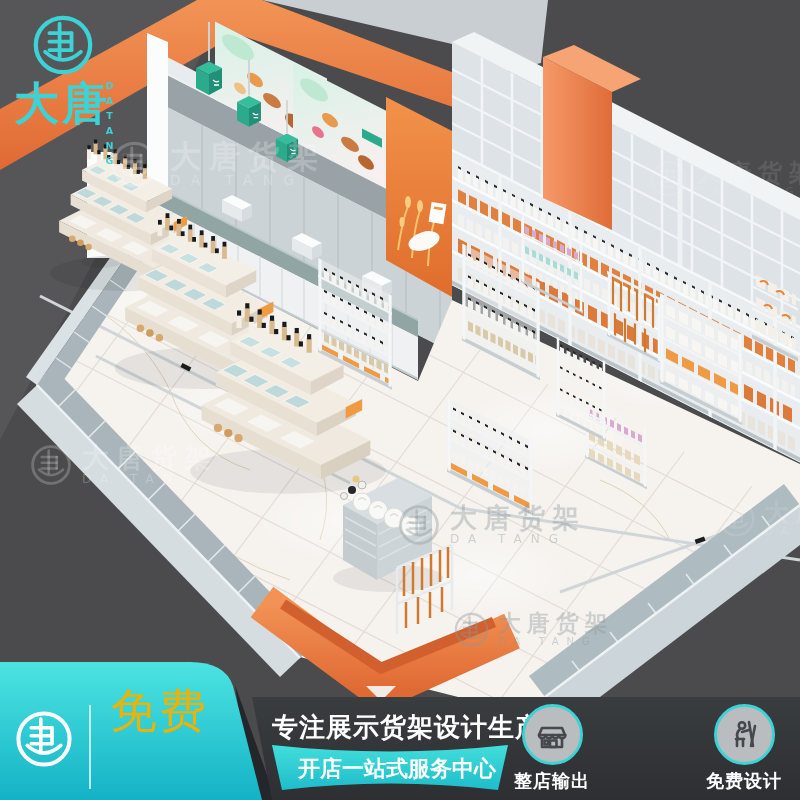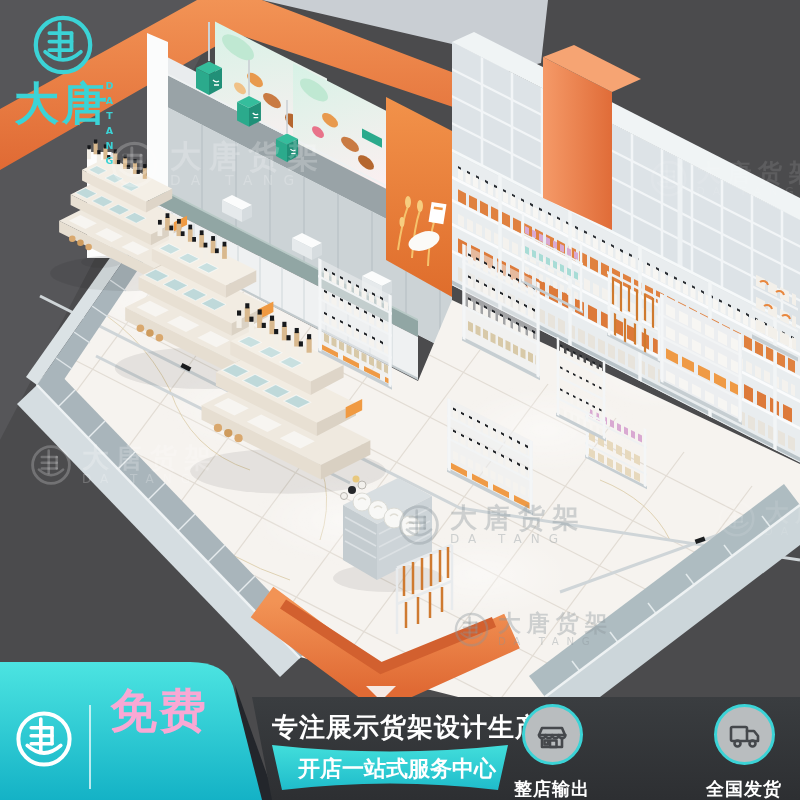--- a/index.html
+++ b/index.html
@@ -22,33 +22,33 @@
   .logo-emblem{position:absolute;left:29px;top:11px;width:68px;height:68px;}
   .logo-cn{position:absolute;left:14px;top:74px;font-size:45px;font-weight:bold;letter-spacing:3px;text-align:center;}
   .logo-en{position:absolute;left:104px;top:80px;font-size:9.5px;letter-spacing:4px;
            writing-mode:vertical-rl;text-orientation:upright;font-weight:bold;}
 
   
   .banner{position:absolute;left:0;top:660px;width:800px;height:140px;}
   .banner-bg{position:absolute;left:0;top:0;}
   .badge-emblem{position:absolute;left:12px;top:47px;width:64px;height:64px;color:#ffffff;}
   .badge-divider{position:absolute;left:89px;top:45px;width:2px;height:84px;background:rgba(255,255,255,.7);}
-  .badge-text{position:absolute;left:100px;top:24px;width:118px;text-align:center;color:#f9a8d4;
-              font-size:47px;font-weight:bold;line-height:53px;letter-spacing:2px;}
+  .badge-text{position:absolute;left:100px;top:24px;width:118px;text-align:center;color:#eab308;
+              font-size:47px;font-weight:normal;line-height:53px;letter-spacing:2px;}
   .headline{position:absolute;left:272px;top:50px;width:240px;text-align:center;color:#fff;
             font-size:26px;font-weight:bold;letter-spacing:1px;white-space:nowrap;}
   .ribbon-text{position:absolute;left:277px;top:94px;width:240px;text-align:center;color:#fff;
                font-size:22px;font-weight:bold;white-space:nowrap;}
   .features{position:absolute;left:508px;top:44px;width:280px;display:flex;justify-content:space-between;}
   .feature{width:88px;display:flex;flex-direction:column;align-items:center;}
   .feature-circle{width:55px;height:55px;border-radius:50%;background:#b9bdbf;
                   border:3.5px solid var(--brand-cyan,#3bd3d6);display:flex;align-items:center;justify-content:center;}
   .feature-circle svg{width:38px;height:38px;stroke:#45484c;fill:none;stroke-width:2.6;
                       stroke-linecap:round;stroke-linejoin:round;}
-  .feature-label{margin-top:12px;color:#fff;font-size:18px;font-weight:bold;letter-spacing:1px;white-space:nowrap;}
+  .feature-label{margin-top:4px;color:#fff;font-size:18px;font-weight:bold;letter-spacing:1px;white-space:nowrap;}
 </style>
 </head>
 <body>
 
 <div class="stage">
 
   <svg class="scene" viewBox="0 0 800 800">
     <defs>
       <g id="emblem" fill="none" stroke="currentColor" stroke-linecap="round">
         <circle r="32" stroke-width="5"></circle>
@@ -721,23 +721,26 @@
             <path d="M9,22 V31 H29 V22"></path>
             <rect x="17" y="24.5" width="6.5" height="6.5"></rect>
             <rect x="11.5" y="24.5" width="3.5" height="4"></rect>
           </svg>
         </div>
         <div class="feature-label">整店输出</div>
       </div>
       <div class="feature">
         <div class="feature-circle">
           <svg viewBox="0 0 38 38">
-            <rect x="6" y="11" width="16" height="14" rx="1.5"></rect>
-            <path d="M22,15 h7 l4,5 v5 h-11"></path>
-            <circle cx="12.5" cy="27.5" r="3"></circle>
-            <circle cx="27.5" cy="27.5" r="3"></circle>
+            <circle cx="17" cy="9.5" r="3.2"></circle>
+            <path d="M15,13 c-3,3 -3.5,7 -2,10"></path>
+            <path d="M11,23 h8"></path>
+            <path d="M12,23 v7 M18,23 v7"></path>
+            <path d="M24,6 L28,30"></path>
+            <path d="M17,16 l7,-2"></path>
+            <path d="M30,10 l-4,20"></path>
           </svg>
         </div>
-        <div class="feature-label">全国发货</div>
+        <div class="feature-label">免费设计</div>
       </div>
     </div>
   </div>
 </div>
 
 </body></html>

